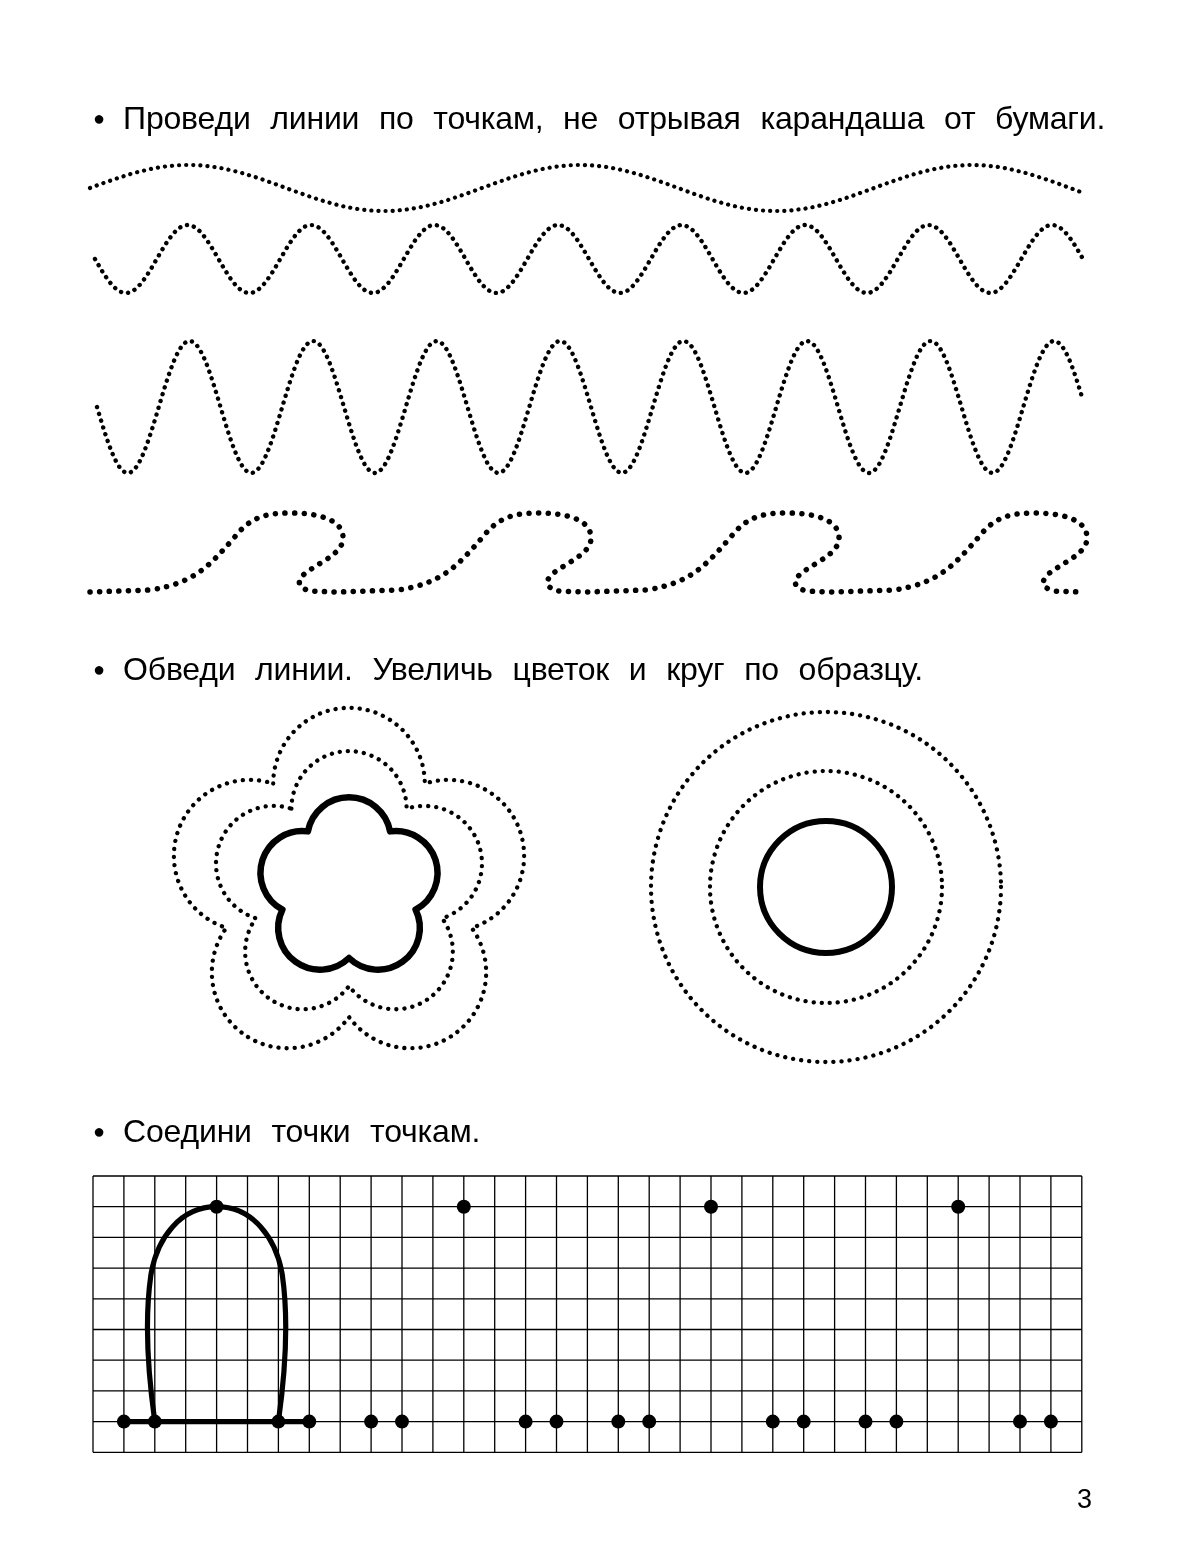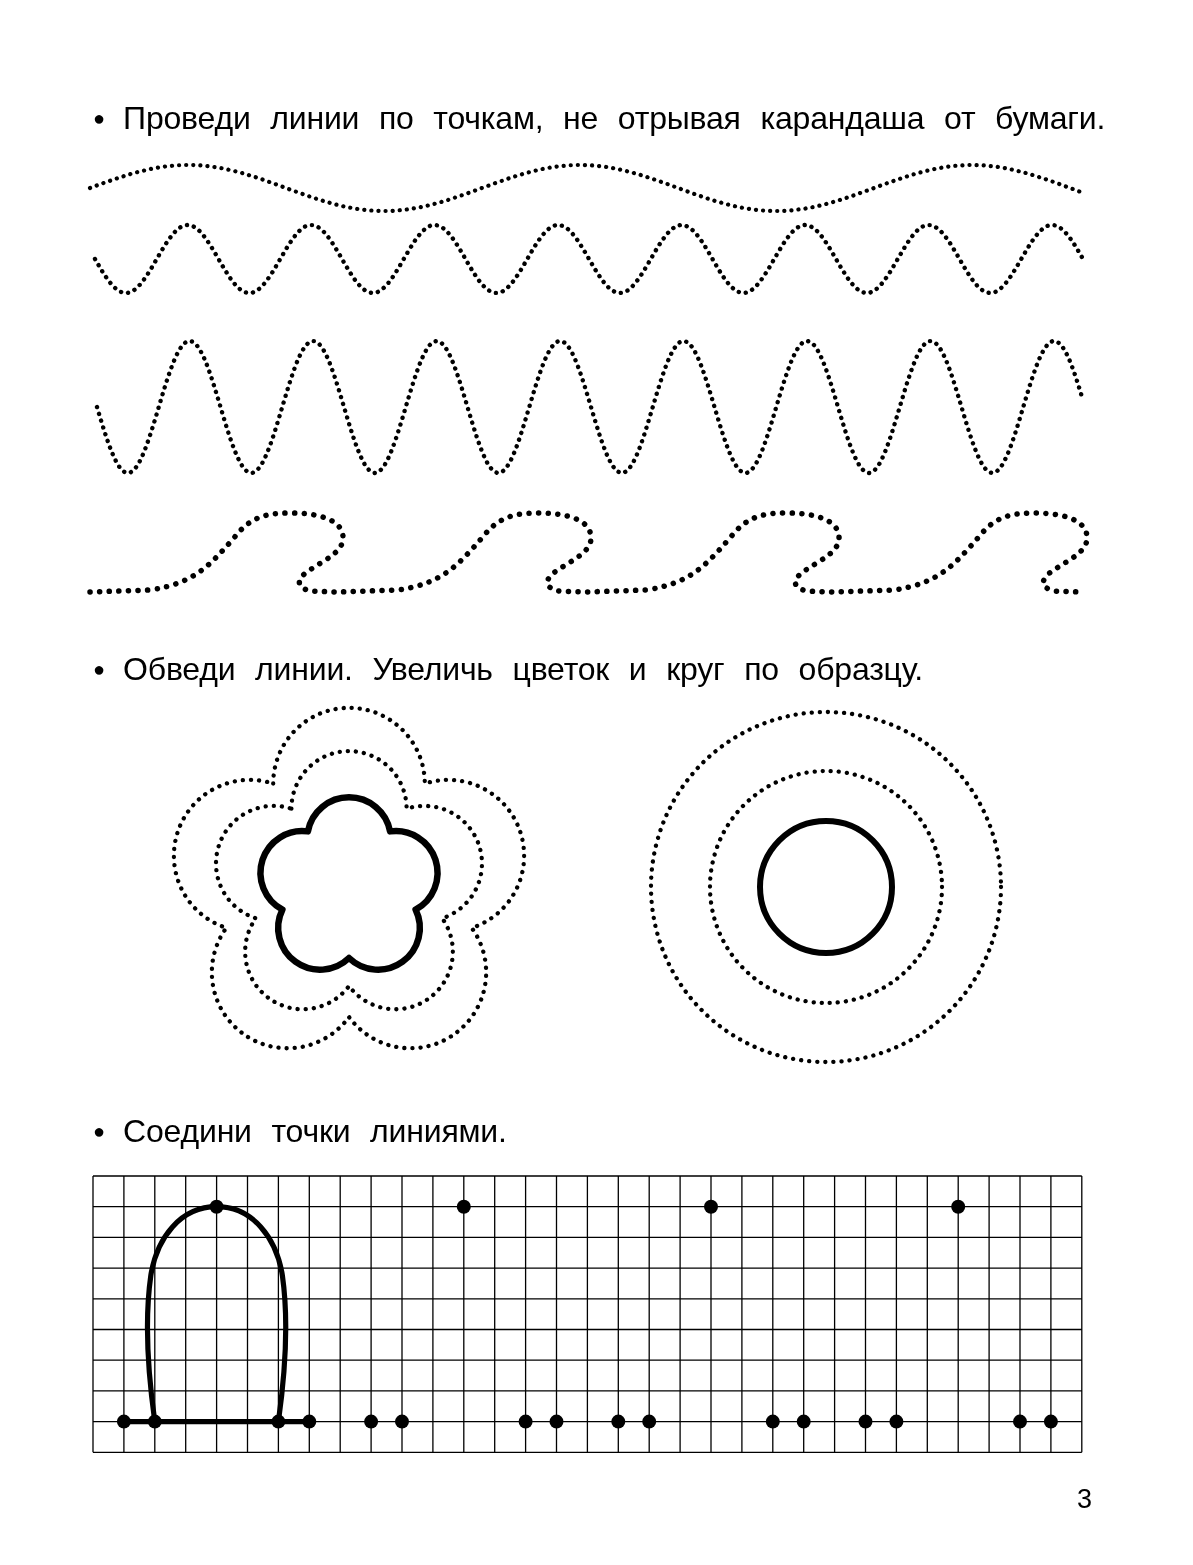--- a/index.html
+++ b/index.html
@@ -58,17 +58,17 @@
     <span class="task-text">Проведи линии по точкам, не отрывая карандаша от бумаги.</span>
   </div>
 
   <div class="task" style="top:653px">
     <span class="bullet">●</span>
     <span class="task-text">Обведи линии. Увеличь цветок и круг по образцу.</span>
   </div>
 
   <div class="task" style="top:1115px">
     <span class="bullet">●</span>
-    <span class="task-text">Соедини точки линиями.</span>
+    <span class="task-text">Соедини точки точкам.</span>
   </div>
 
   <div class="page-number">3</div>
 </div>
 
 </body></html>

